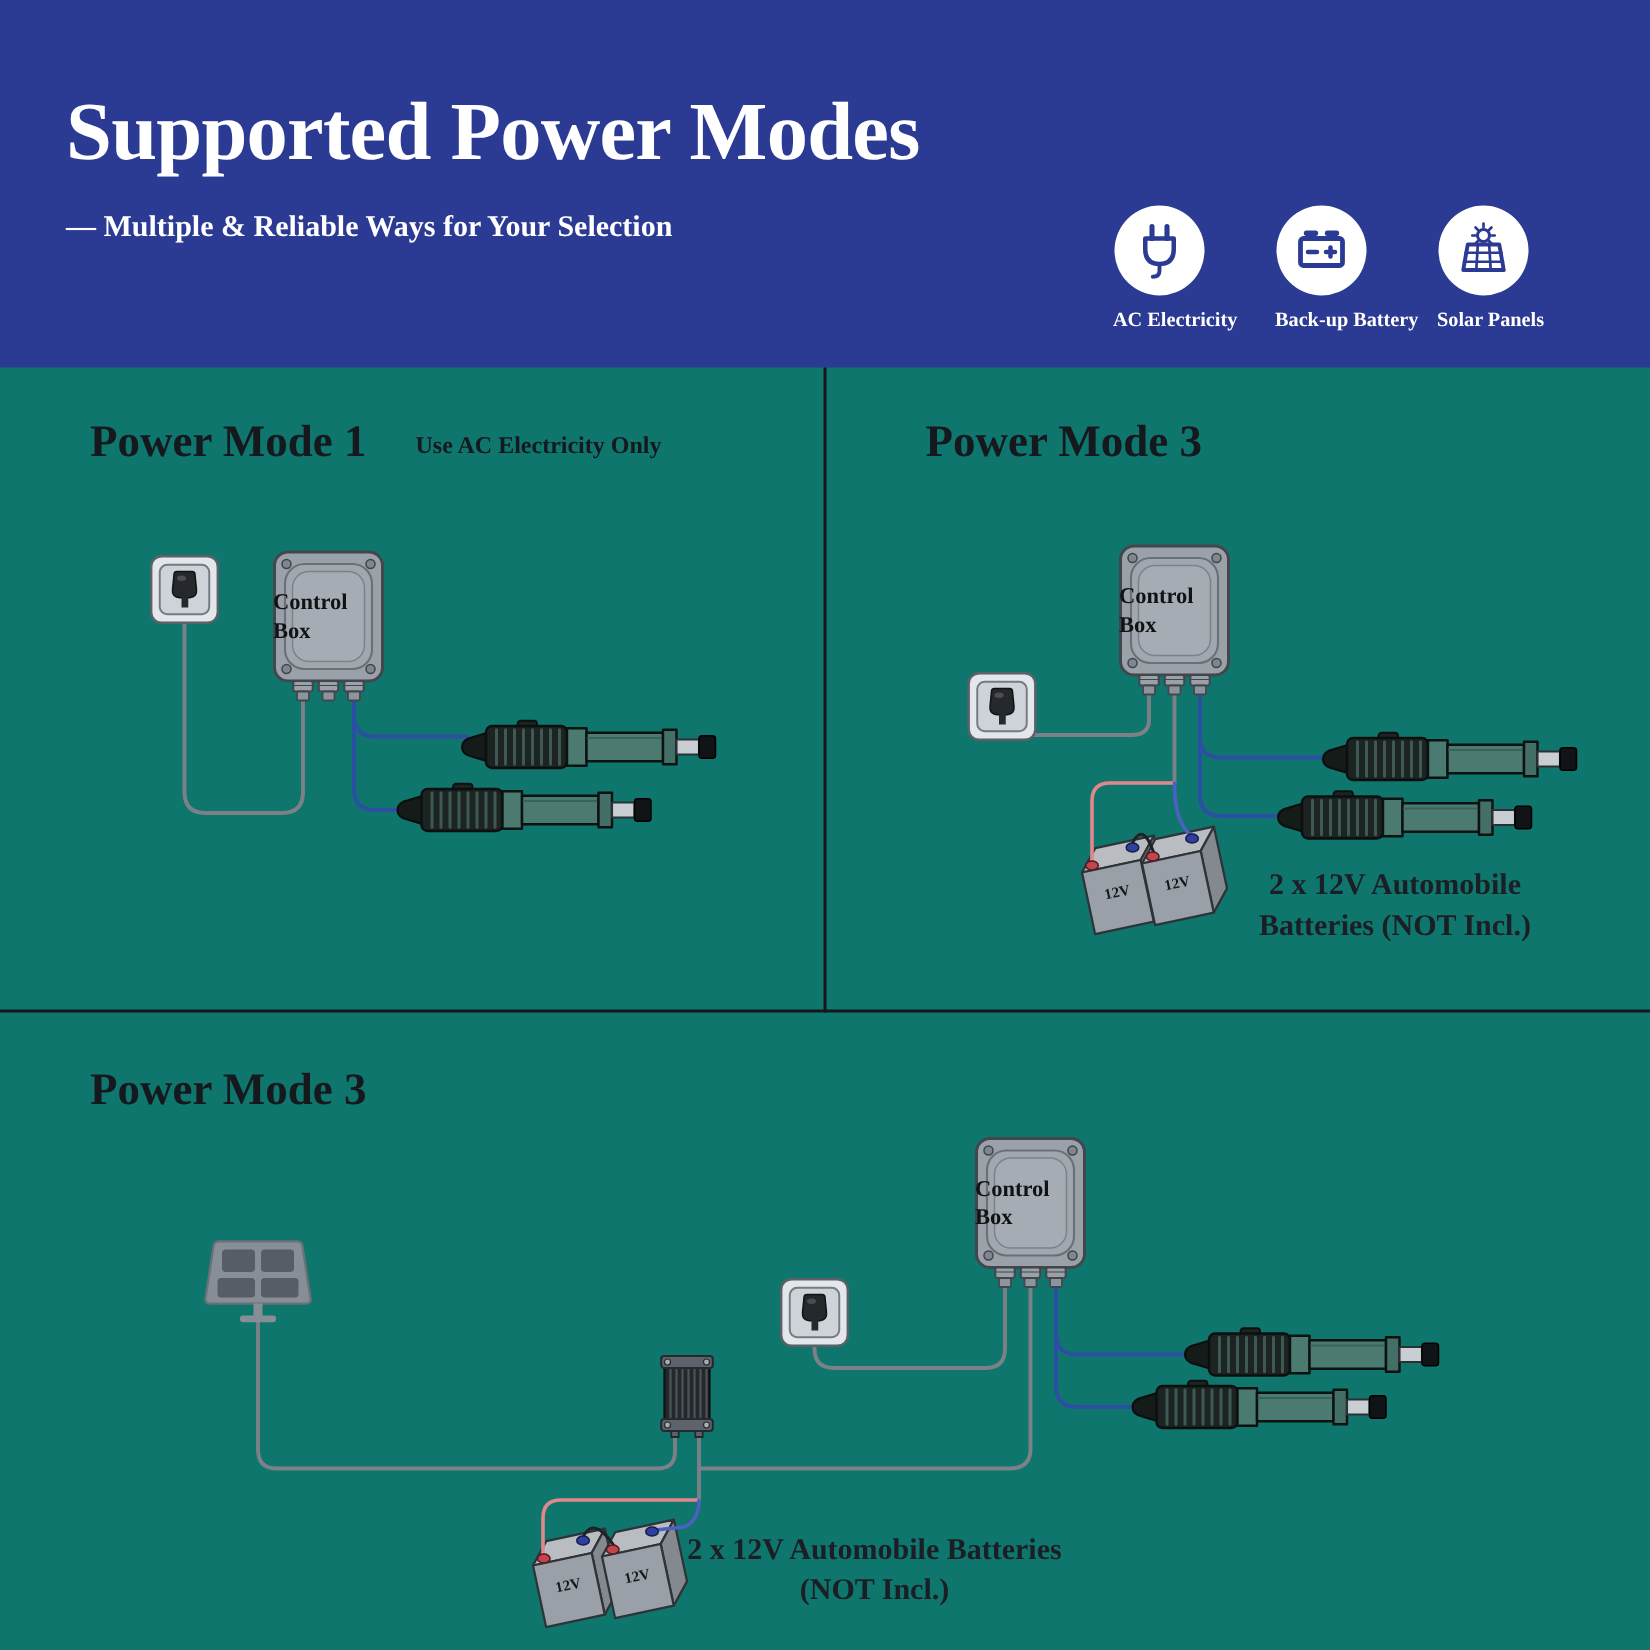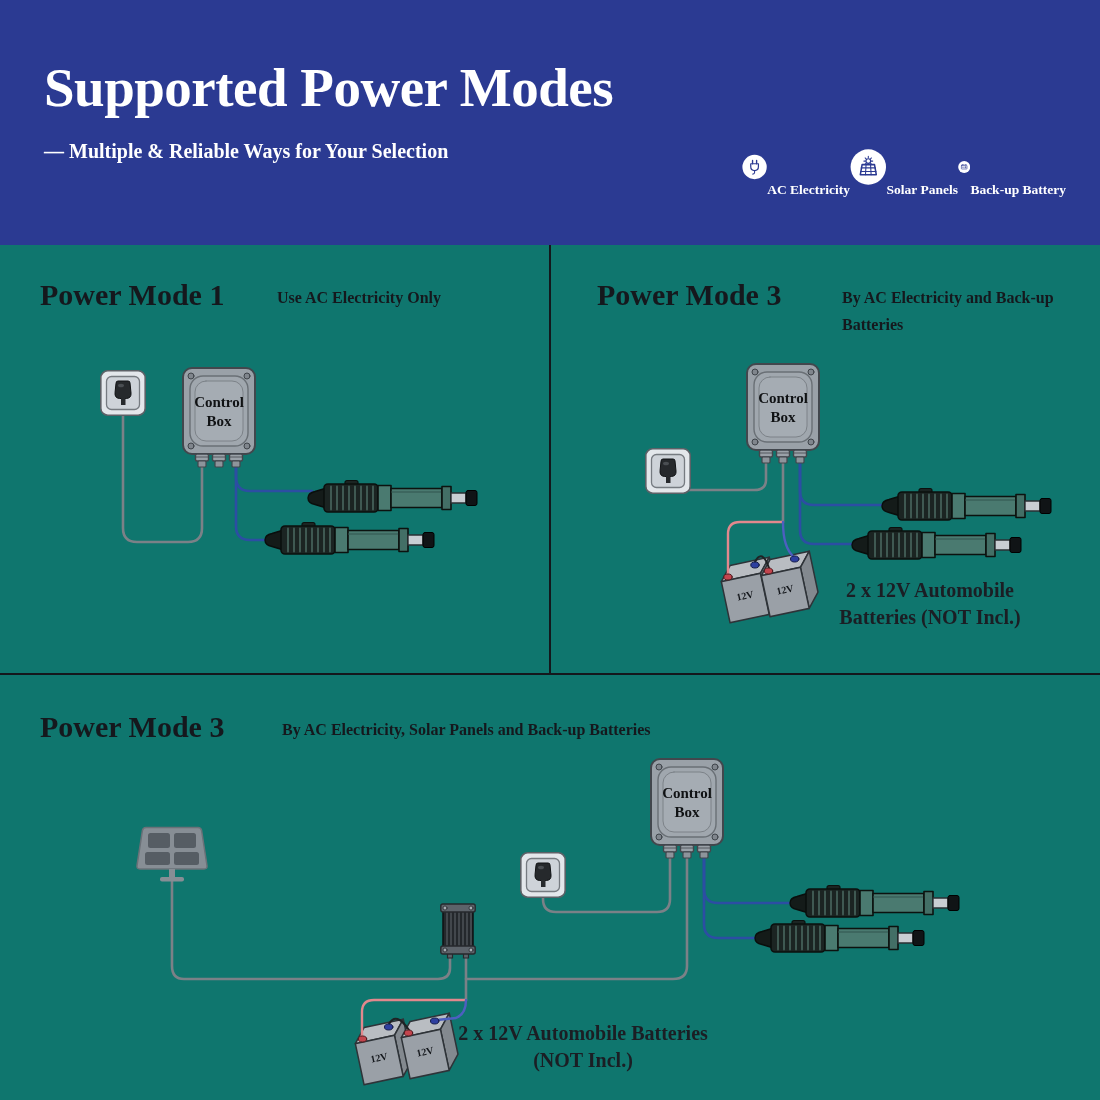--- a/index.html
+++ b/index.html
@@ -7,33 +7,33 @@
     position:relative;width:1100px;height:1100px;overflow:hidden;
     background:#0f766e;font-family:Liberation Serif, serif;
     -webkit-font-smoothing:antialiased;
   }
   .abs{position:absolute;}
   
   .header{position:absolute;left:0;top:0;width:1100px;height:245px;background:#2b3a92;}
   .hd-title{position:absolute;left:44px;top:56px;color:#ffffff;font-size:55px;font-weight:800;letter-spacing:-0.5px;}
   .hd-sub{position:absolute;left:44px;top:140px;color:#ffffff;font-size:20px;font-weight:600;}
   .hd-icons{position:absolute;left:742px;top:136px;display:flex;}
-  .icon-col{width:108px;display:flex;flex-direction:row;align-items:flex-end;}
+  .icon-col{width:108px;display:flex;flex-direction:column;align-items:flex-start;}
   .icon-circle{width:62px;height:62px;}
   .icon-label{margin-top:7px;color:#ffffff;font-size:13.5px;font-weight:600;white-space:nowrap;text-align:center;}
   
   .divider-v{position:absolute;left:549px;top:245px;width:2px;height:430px;background:#14171c;}
   .divider-h{position:absolute;left:0;top:673px;width:1100px;height:2px;background:#14171c;}
   
   .diagram{position:absolute;left:0;top:0;width:1100px;height:1100px;}
   
-  .t-title{color:#15181d;font-size:30px;font-weight:800;white-space:nowrap;}
+  .t-title{color:#15181d;font-size:30px;font-weight:800;white-space:nowrap;margin-left:20px;}
   .t-desc{color:#15181d;font-size:16px;font-weight:600;line-height:27px;}
   .t-note{color:#1b1e24;font-size:20px;font-weight:600;line-height:27px;text-align:center;}
-  .t-cb{color:#101214;font-size:15px;font-weight:600;line-height:19px;text-align:center;}
+  .t-cb{color:#101214;font-size:15px;font-weight:600;line-height:19px;}
   .t-12v{color:#15181d;font-size:10px;font-weight:700;text-align:center;transform:rotate(-12deg);}
 </style>
 </head>
 <body>
 
 <div class="frame">
 
   <div class="header">
     <div class="hd-title">Supported Power Modes</div>
     <div class="hd-sub">— Multiple &amp; Reliable Ways for Your Selection</div>
@@ -46,39 +46,39 @@
             <path d="M-9.5,-8 H9.5 L9.5,-1 Q9.5,9 0,9 Q-9.5,9 -9.5,-1 Z" stroke-width="3"></path>
             <path d="M0,9 V13.5 Q0,17.5 -4.5,17.5" stroke-width="2.6"></path>
           </g>
         </svg>
         <div class="icon-label">AC Electricity</div>
       </div>
       <div class="icon-col">
         <svg class="icon-circle" viewBox="-31 -31 62 62">
           <circle cx="0" cy="0" r="30" fill="#ffffff"></circle>
           <g stroke="#2b3a92" fill="none" stroke-linecap="round" stroke-linejoin="round">
+            <rect x="-14" y="-8" width="28" height="18" rx="2" stroke-width="3.2"></rect>
+            <path d="M-10,-11.5 H-4 M4,-11.5 H10" stroke-width="3.6"></path>
+            <path d="M-9,1 H-3" stroke-width="3"></path>
+            <path d="M3,1 H9 M6,-2 V4" stroke-width="3"></path>
+          </g>
+        </svg>
+        <div class="icon-label">Back-up Battery</div>
+      </div>
+      <div class="icon-col">
+        <svg class="icon-circle" viewBox="-31 -31 62 62">
+          <circle cx="0" cy="0" r="30" fill="#ffffff"></circle>
+          <g stroke="#2b3a92" fill="none" stroke-linecap="round" stroke-linejoin="round">
             <circle cx="0" cy="-10" r="4" stroke-width="2"></circle>
             <path d="M0,-18 V-15.5 M0,-4.5 V-2 M-7.5,-10 H-5 M5,-10 H7.5 M-5.3,-15.3 L-3.5,-13.5 M5.3,-15.3 L3.5,-13.5 M-5.3,-4.7 L-3.5,-6.5 M5.3,-4.7 L3.5,-6.5" stroke-width="1.8"></path>
             <path d="M-10.5,-4 H10.5 L13.5,13 H-13.5 Z" fill="#ffffff" stroke-width="2.6"></path>
             <path d="M-3.8,-4 L-4.8,13 M3.8,-4 L4.8,13 M-12,1.5 H12 M-13,7.5 H13" stroke-width="1.8"></path>
           </g>
         </svg>
         <div class="icon-label">Solar Panels</div>
-      </div>
-      <div class="icon-col">
-        <svg class="icon-circle" viewBox="-31 -31 62 62">
-          <circle cx="0" cy="0" r="30" fill="#ffffff"></circle>
-          <g stroke="#2b3a92" fill="none" stroke-linecap="round" stroke-linejoin="round">
-            <rect x="-14" y="-8" width="28" height="18" rx="2" stroke-width="3.2"></rect>
-            <path d="M-10,-11.5 H-4 M4,-11.5 H10" stroke-width="3.6"></path>
-            <path d="M-9,1 H-3" stroke-width="3"></path>
-            <path d="M3,1 H9 M6,-2 V4" stroke-width="3"></path>
-          </g>
-        </svg>
-        <div class="icon-label">Back-up Battery</div>
       </div>
     </div>
   </div>
 
   <div class="divider-v"></div>
   <div class="divider-h"></div>
 
   <svg class="diagram" viewBox="0 0 1100 1100">
     <defs>
       <g id="d-outlet">
@@ -198,24 +198,22 @@
       <use href="#d-controlbox" transform="translate(650,758)"></use>
       <use href="#d-actuator" transform="translate(787,885)"></use>
       <use href="#d-actuator" transform="translate(752,920)"></use>
     </g>
   </svg>
 
   <div class="abs t-title" style="left:40px;top:278px;">Power Mode 1</div>
   <div class="abs t-desc" style="left:277px;top:284px;width:240px;">Use AC Electricity Only</div>
 
   <div class="abs t-title" style="left:597px;top:278px;">Power Mode 3</div>
-  <div class="abs t-desc" style="left:842px;top:284px;width:220px;">By AC Electricity and Back-up Batteries</div>
 
   <div class="abs t-title" style="left:40px;top:710px;">Power Mode 3</div>
-  <div class="abs t-desc" style="left:282px;top:716px;width:560px;">By AC Electricity, Solar Panels and Back-up Batteries</div>
 
   <div class="abs t-cb" style="left:182px;top:393px;width:74px;">Control Box</div>
   <div class="abs t-cb" style="left:746px;top:389px;width:74px;">Control Box</div>
   <div class="abs t-cb" style="left:650px;top:784px;width:74px;">Control Box</div>
 
   <div class="abs t-12v" style="left:729px;top:590px;width:32px;">12V</div>
   <div class="abs t-12v" style="left:769px;top:584px;width:32px;">12V</div>
   <div class="abs t-12v" style="left:363px;top:1052px;width:32px;">12V</div>
   <div class="abs t-12v" style="left:409px;top:1046px;width:32px;">12V</div>
 

